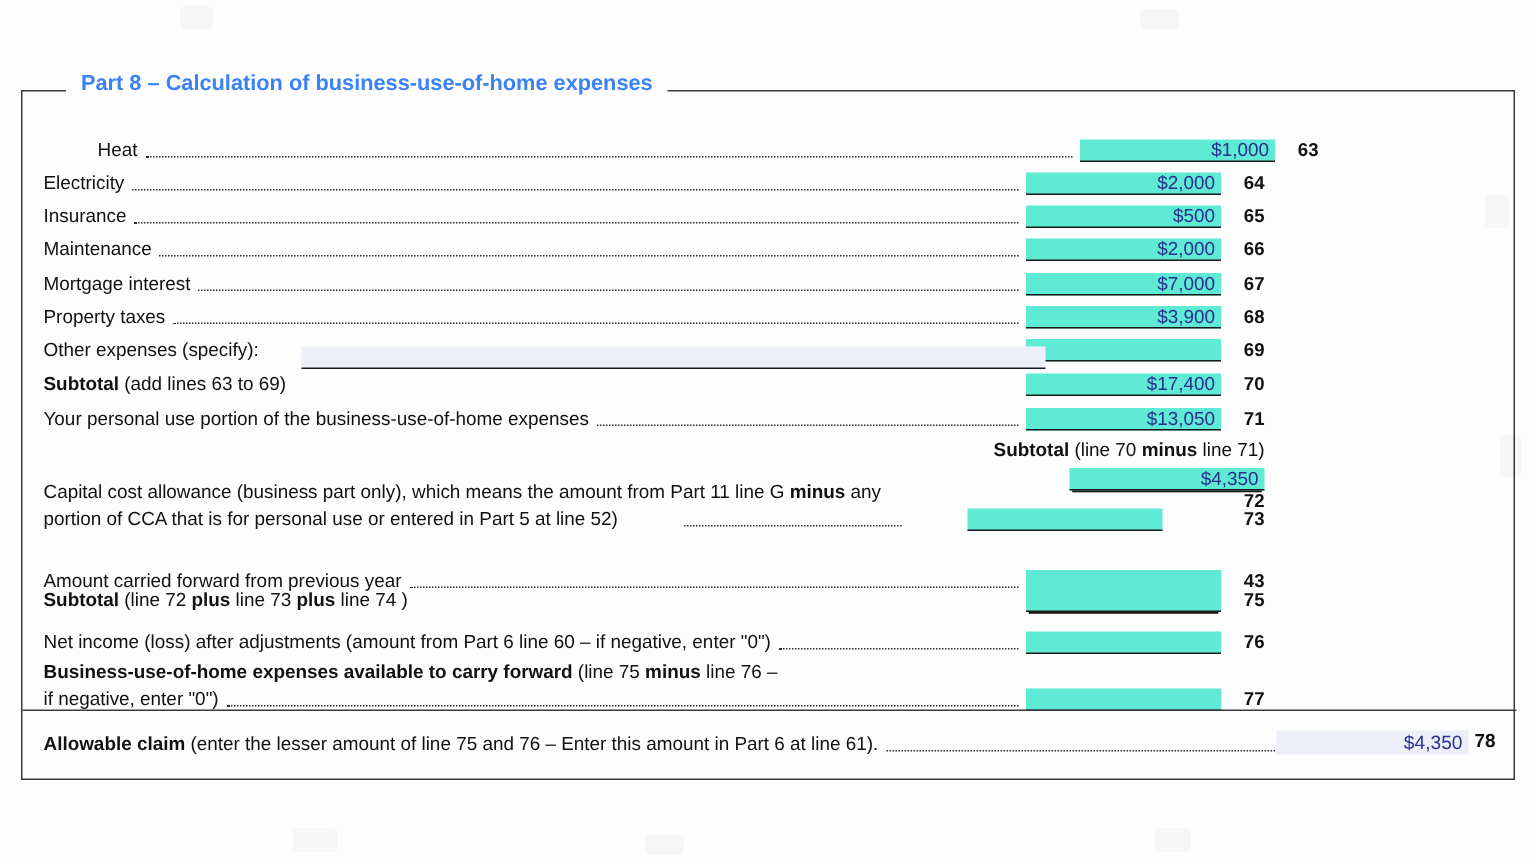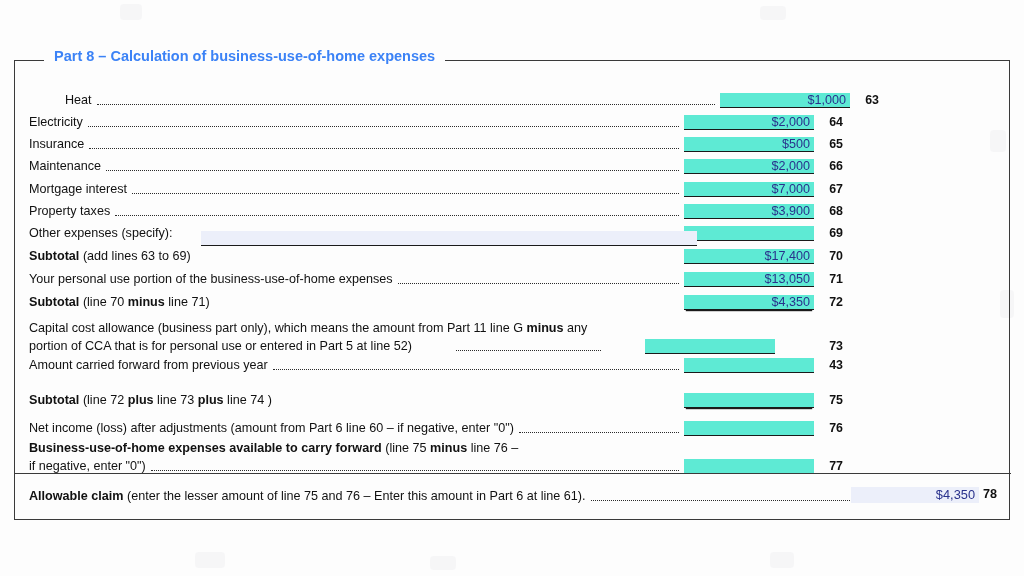--- a/index.html
+++ b/index.html
@@ -220,41 +220,41 @@
 
       <div style="position:absolute;left:14px;top:186px;width:670px;height:1px;"></div>
 
       <div class="row" style="left:14px;top:209px;width:814px;">
         <span class="lbl">Your personal use portion of the business-use-of-home expenses</span>
         <span class="dots"></span>
         <span class="field">$13,050</span>
         <span class="lineno">71</span>
       </div>
 
-      <div class="row" style="left:14px;top:232px;width:814px;">
+      <div class="row" style="left:14px;top:232px;width:814px;flex-direction:column;">
         <span class="lbl">
           <span class="b">Subtotal</span>
           <span>(line 70 </span><span class="b">minus</span><span> line 71)</span>
         </span>
         <span class="dots" style="visibility:hidden;"></span>
         <span class="field dbl">$4,350</span>
         <span class="lineno">72</span>
       </div>
 
       <div style="position:absolute;left:14px;top:260px;width:670px;font-size:12.6px;line-height:15px;">
         <span>Capital cost allowance (business part only), which means the amount from Part 11 line G </span><span class="b">minus</span><span> any</span>
       </div>
       <div class="row" style="left:14px;top:276px;width:814px;gap:39px;">
         <span class="lbl">portion of CCA that is for personal use or entered in Part 5 at line 52)</span>
         <span class="dots"></span>
         <span class="field"></span>
         <span class="lineno">73</span>
       </div>
 
-      <div class="row" style="left:14px;top:295px;width:814px;">
+      <div class="row" style="left:14px;top:317px;width:814px;">
         <span class="lbl">Amount carried forward from previous year</span>
         <span class="dots"></span>
         <span class="field"></span>
         <span class="lineno">43</span>
       </div>
 
       <div class="row" style="left:14px;top:330px;width:814px;">
         <span class="lbl">
           <span class="b">Subtotal</span>
           <span>(line 72 </span><span class="b">plus</span><span> line 73 </span><span class="b">plus</span><span> line 74 )</span>

